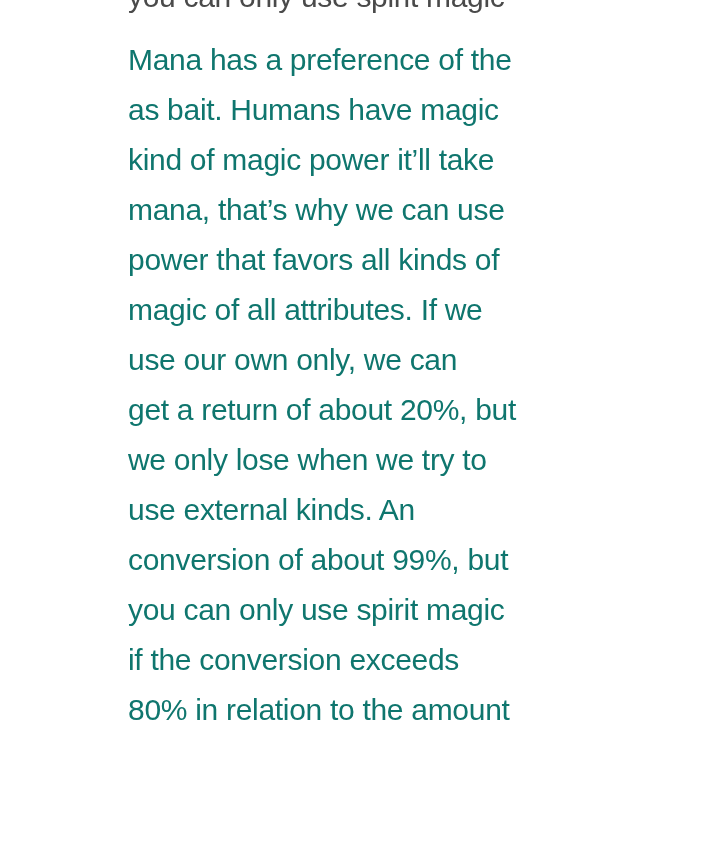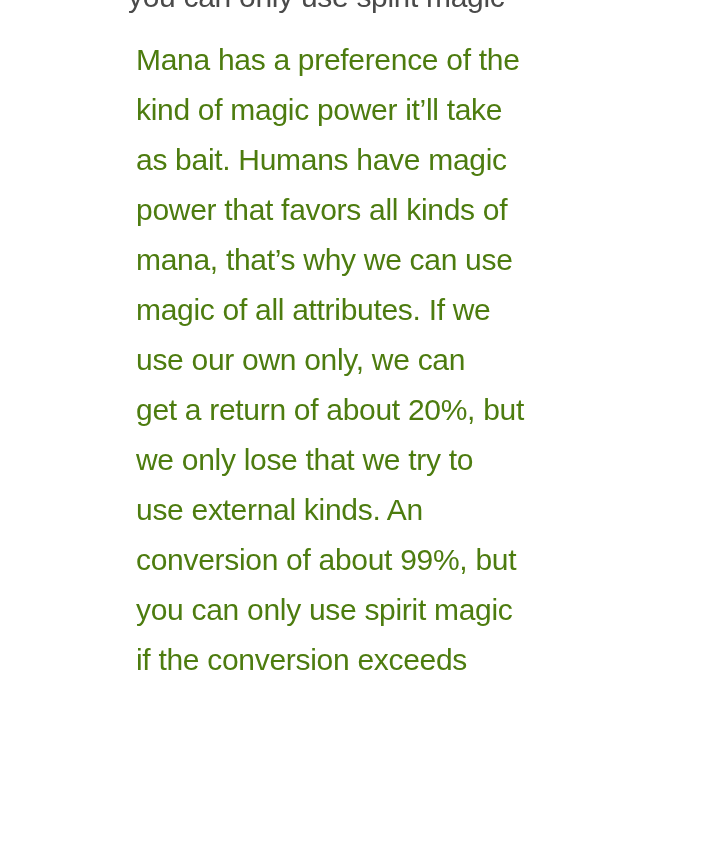--- a/index.html
+++ b/index.html
@@ -22,48 +22,49 @@
     left: 128px;
     top: -28px;              
     font-size: 30px;
     line-height: 50px;
     color: #4a4a4a;
     letter-spacing: -0.3px;
     white-space: nowrap;
   }
   .paragraph {
     position: absolute;
-    left: 136px;
+    left: 128px;
     top: 35px;
     width: 470px;
-    color: #4d7c0f;
+    color: #0f766e;
   }
   .paragraph .line {
     font-size: 30px;
     line-height: 50px;
     letter-spacing: -0.3px;
     white-space: nowrap;
     font-weight: 400;
   }
 </style>
 </head>
 <body>
 
 <div class="page">
 
   <div class="clipped-line">you can only use spirit magic</div>
 
   <div class="paragraph">
       <div class="line">Mana has a preference of the</div>
+      <div class="line">as bait. Humans have magic</div>
       <div class="line">kind of magic power it’ll take</div>
-      <div class="line">as bait. Humans have magic</div>
+      <div class="line">mana, that’s why we can use</div>
       <div class="line">power that favors all kinds of</div>
-      <div class="line">mana, that’s why we can use</div>
       <div class="line">magic of all attributes. If we</div>
       <div class="line">use our own only, we can</div>
       <div class="line">get a return of about 20%, but</div>
-      <div class="line">we only lose that we try to</div>
+      <div class="line">we only lose when we try to</div>
       <div class="line">use external kinds. An</div>
       <div class="line">conversion of about 99%, but</div>
       <div class="line">you can only use spirit magic</div>
       <div class="line">if the conversion exceeds</div>
+      <div class="line">80% in relation to the amount</div>
     </div>
 </div>
 
 </body></html>

